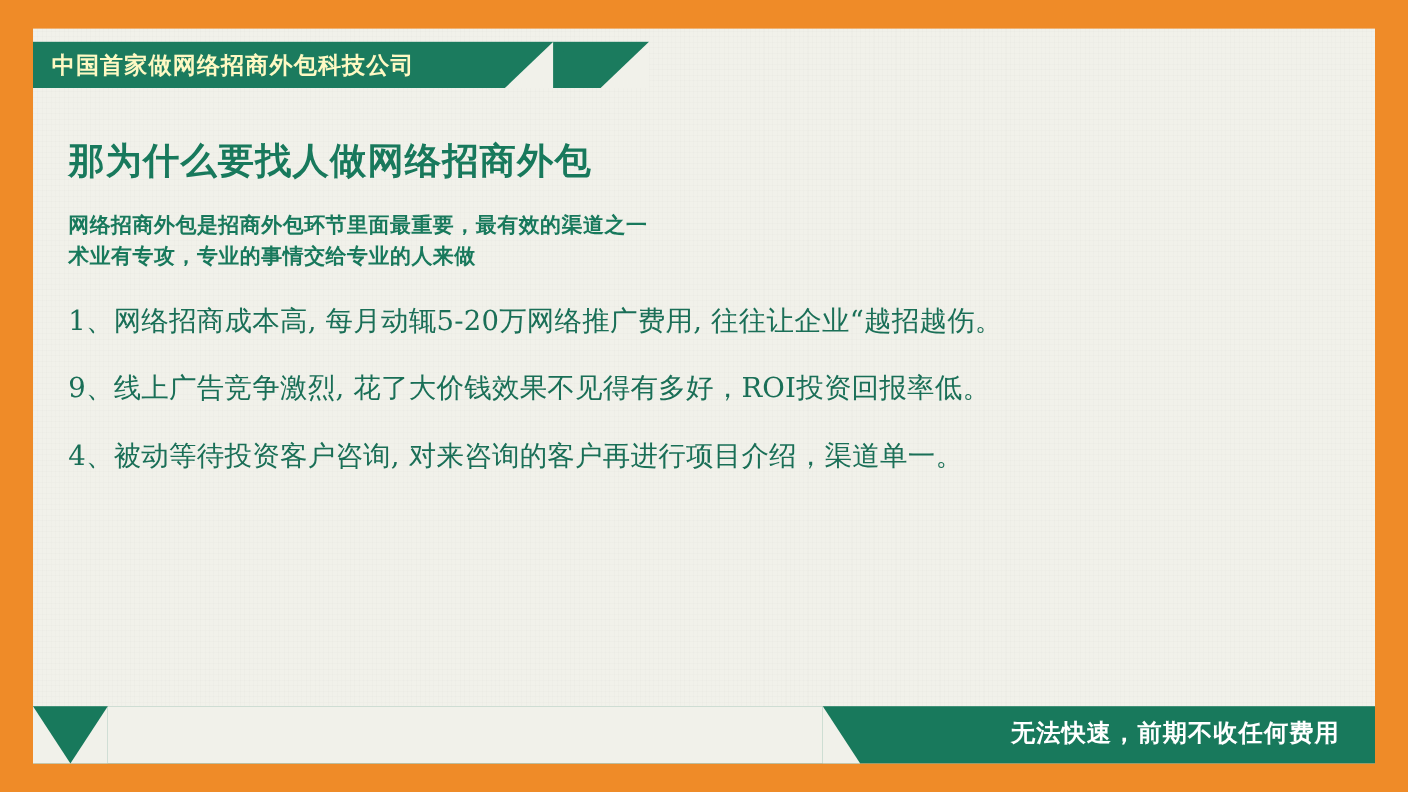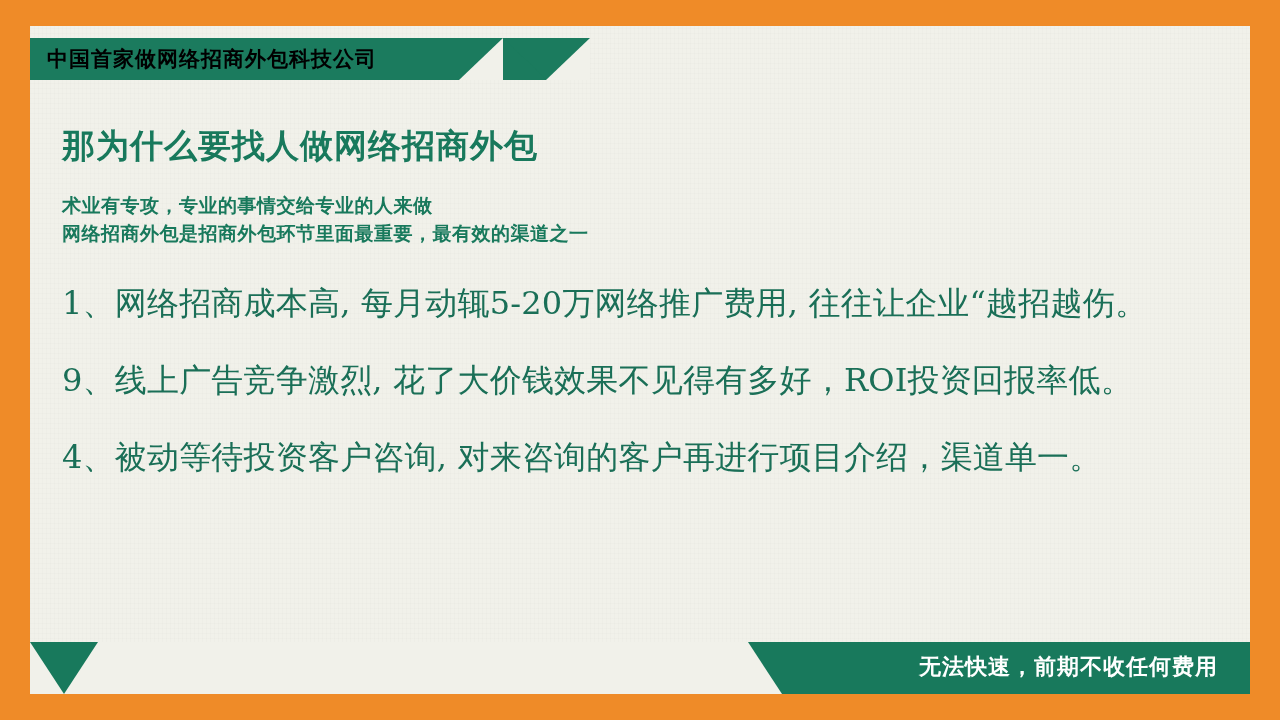--- a/index.html
+++ b/index.html
@@ -37,21 +37,21 @@
     position: absolute;
     left: 30px;
     top: 38px;
     height: 42px;
     width: 560px;
     background: #1b7b5e;
     display: flex;
     align-items: center;
   }
   .top-ribbon .ribbon-text {
-    color: #000000;
+    color: #fef9c3;
     font-size: 21px;
     font-weight: bold;
     letter-spacing: 1px;
     margin-left: 17px;
     white-space: nowrap;
   }
   
   .ribbon-tail {
     position: absolute;
     left: 459px;
@@ -105,21 +105,21 @@
     letter-spacing: 0.5px;
     margin: 0 0 24px 0;
   }
   .subtitle div { white-space: nowrap; }
   .bullets {
     margin-top: 22px;
   }
   .bullet {
     color: #1a6f57;
     font-family: "DejaVu Serif", "Liberation Serif", serif;
-    font-size: 32px;
+    font-size: 25px;
     line-height: 1.42;
     margin-bottom: 26px;
     letter-spacing: 0.2px;
   }
   
   .bottom-bar {
     position: absolute;
     left: 30px;
     top: 642px;
     width: 1220px;
@@ -184,22 +184,22 @@
   <div class="top-ribbon">
     <span class="ribbon-text">中国首家做网络招商外包科技公司</span>
   </div>
   <div class="ribbon-tail"></div>
   <div class="ribbon-tail2"></div>
   <div class="ribbon-notch"></div>
 
   <div class="content">
     <h1 class="title">那为什么要找人做网络招商外包</h1>
     <div class="subtitle">
+      <div>网络招商外包是招商外包环节里面最重要，最有效的渠道之一</div>
       <div>术业有专攻，专业的事情交给专业的人来做</div>
-      <div>网络招商外包是招商外包环节里面最重要，最有效的渠道之一</div>
     </div>
     <div class="bullets">
       <p class="bullet">1、网络招商成本高, 每月动辄5-20万网络推广费用, 往往让企业“越招越伤。</p>
       <p class="bullet">9、线上广告竞争激烈, 花了大价钱效果不见得有多好，ROI投资回报率低。</p>
       <p class="bullet">4、被动等待投资客户咨询, 对来咨询的客户再进行项目介绍，渠道单一。</p>
     </div>
   </div>
 
   <div class="bottom-bar"></div>
   <div class="bottom-cut"></div>

